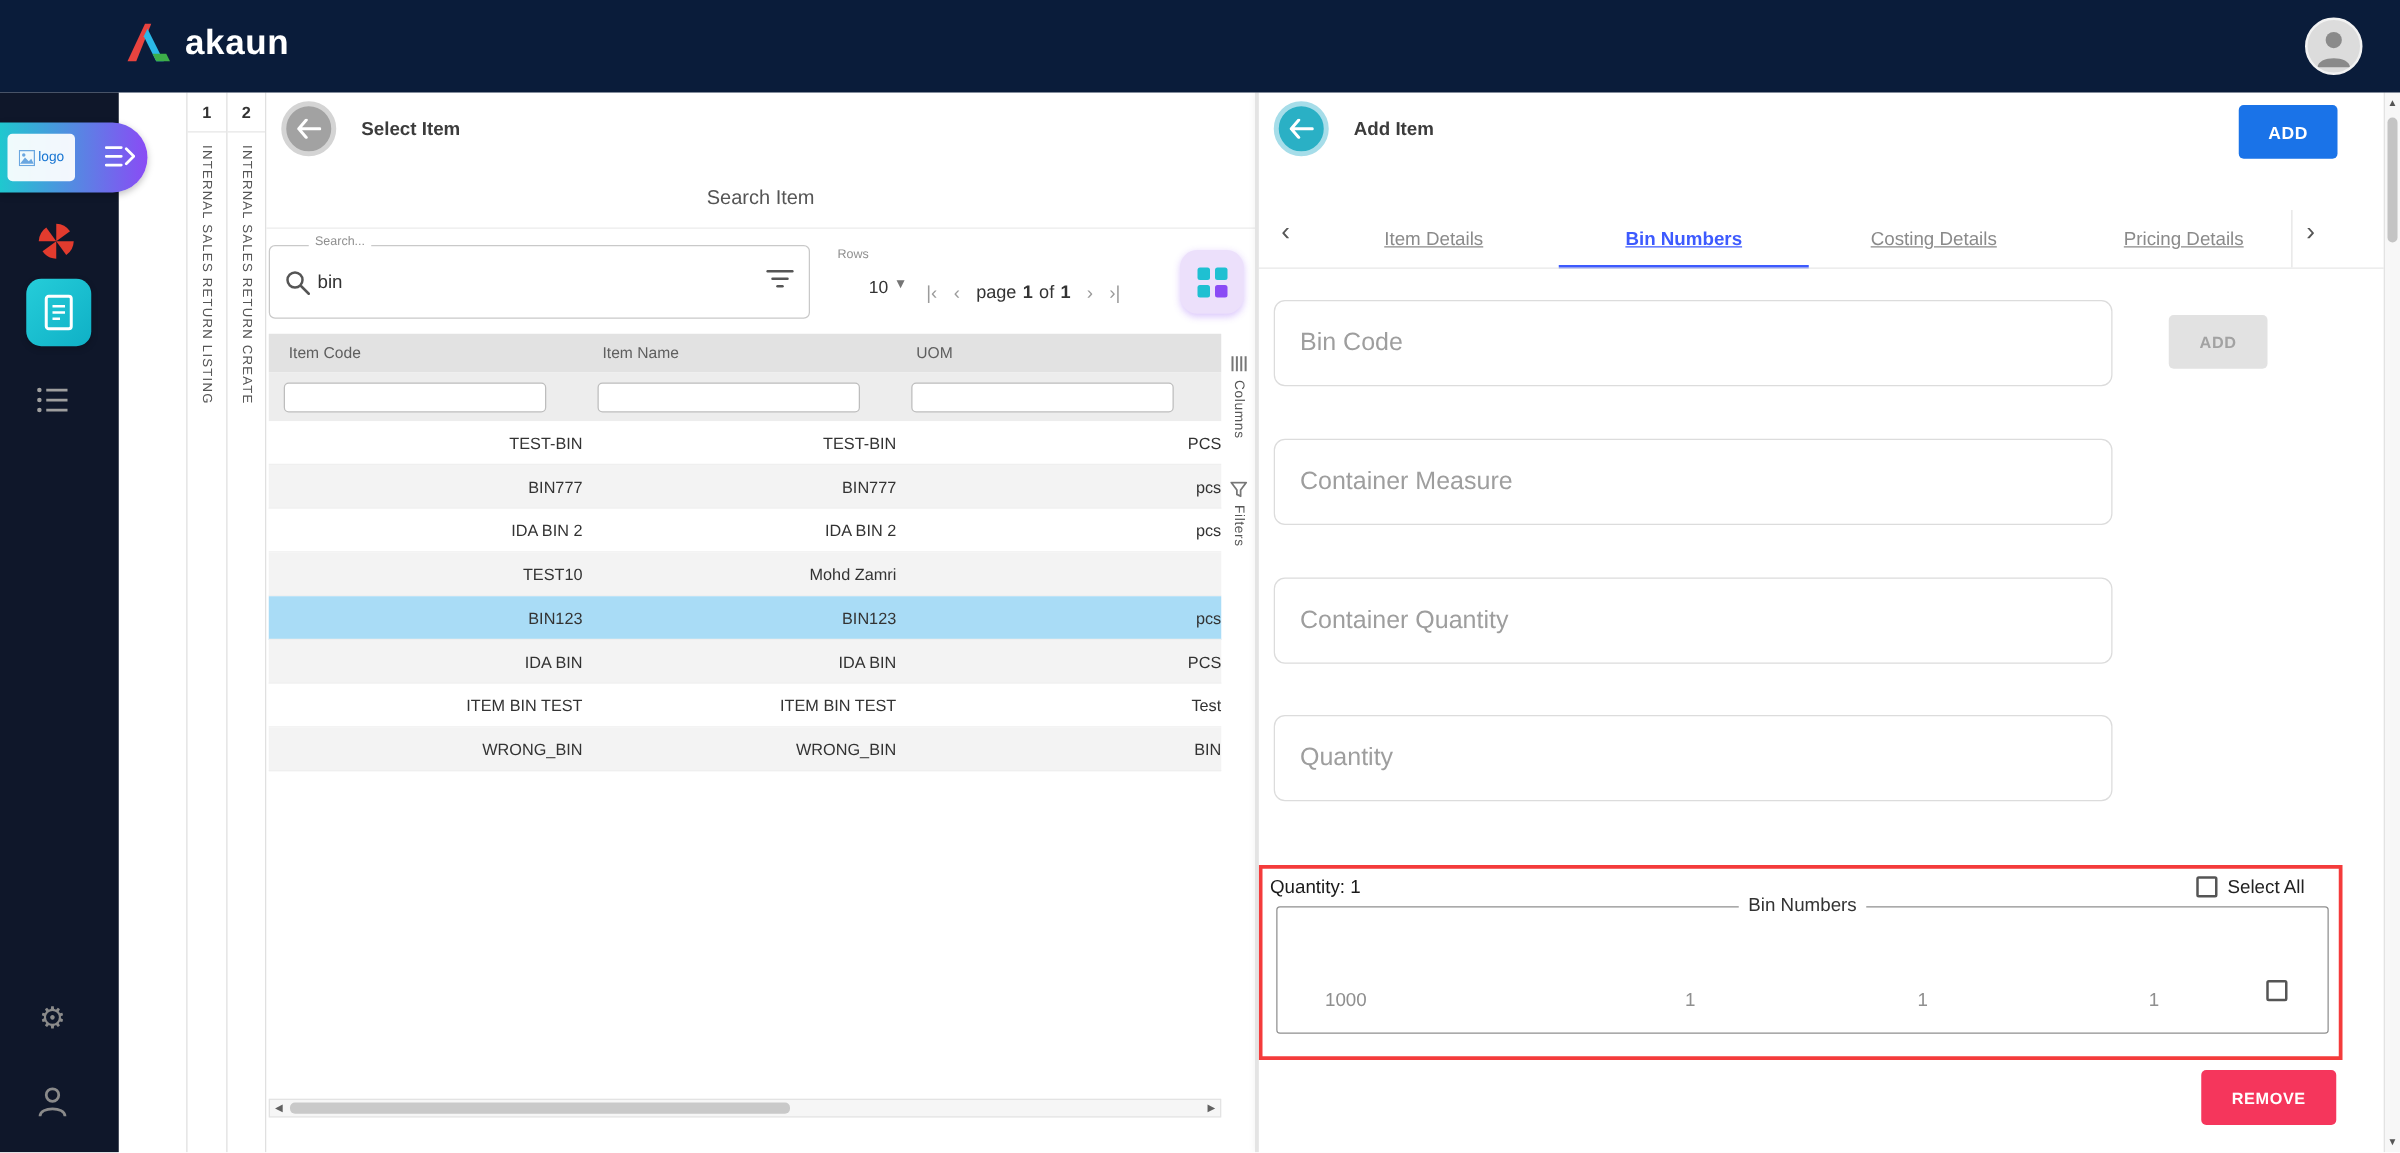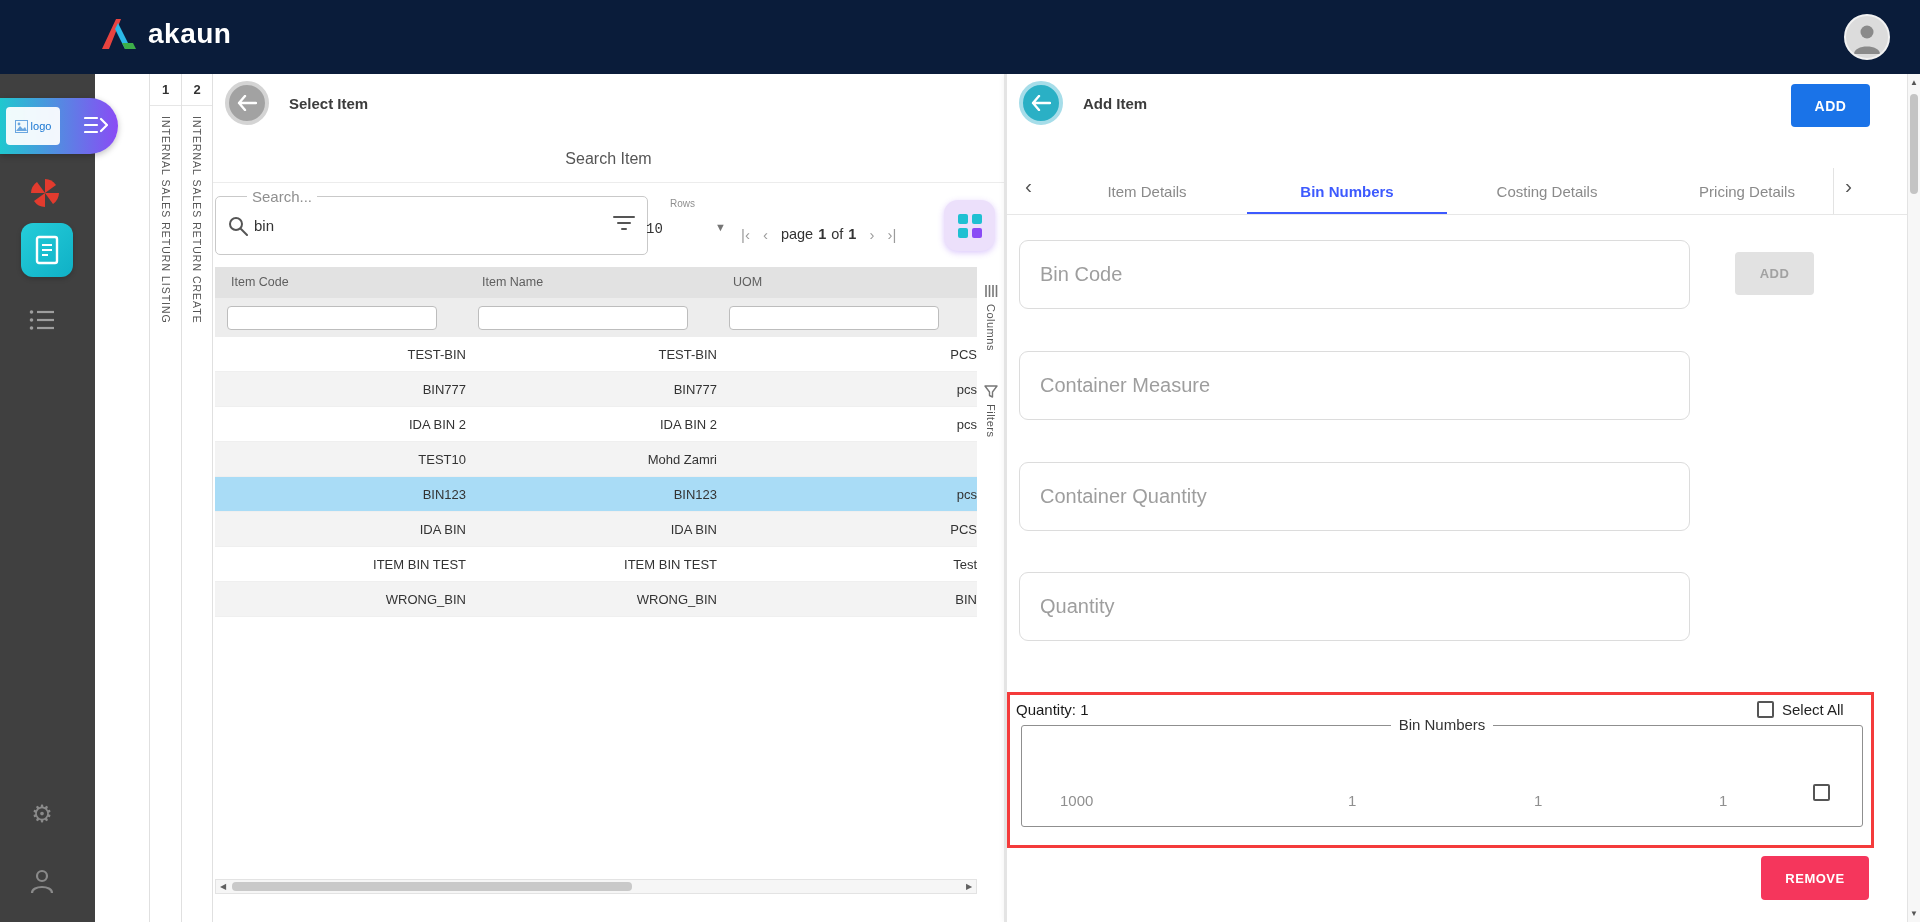--- a/index.html
+++ b/index.html
@@ -8,21 +8,21 @@
   .screen { position:relative; width:1920px; height:922px; background:#fff; overflow:hidden; }
 
   
   .topbar { position:absolute; left:0; top:0; width:1920px; height:74px; background:#0a1c3a; z-index:30; }
   .brand { position:absolute; left:100px; top:17px; display:flex; align-items:center; gap:10px; }
   .brand-text { color:#fff; font-size:28px; font-weight:bold; letter-spacing:0.5px; }
   .avatar { position:absolute; right:30px; top:14px; width:46px; height:46px; border-radius:50%;
             background:#dcdcdc; border:2px solid #f2f2f2; display:flex; align-items:center; justify-content:center; overflow:hidden; cursor:pointer; }
 
   
-  .sidebar { position:absolute; left:0; top:74px; width:95px; height:848px; background:#404040; z-index:20; }
+  .sidebar { position:absolute; left:0; top:74px; width:95px; height:848px; background:#0f172a; z-index:20; }
   .logo-pill { position:absolute; left:0; top:24px; width:118px; height:56px; border-radius:0 28px 28px 0;
                background:linear-gradient(90deg,#1fc8cf,#8a4bf5); display:flex; align-items:center; cursor:pointer; box-shadow:0 2px 6px rgba(0,0,0,.25); }
   .logo-box { position:absolute; left:6px; top:9px; width:54px; height:38px; background:rgba(255,255,255,.93);
               border-radius:4px; display:flex; align-items:center; justify-content:center; gap:3px; }
   .logo-box span { font-size:11px; color:#1976d2; }
   .pill-menu { position:absolute; right:10px; top:17px; }
   .side-icon { position:absolute; cursor:pointer; display:flex; align-items:center; justify-content:center; }
   .icon-pdf { left:29px; top:103px; width:32px; height:32px; }
   .icon-invoice { left:21px; top:149px; width:52px; height:54px; border-radius:12px;
                   background:linear-gradient(135deg,#25cdd9,#0fb0c6); box-shadow:0 2px 5px rgba(0,0,0,.2); }
@@ -40,27 +40,27 @@
   
   .left-panel { position:absolute; left:213px; top:74px; width:791px; height:848px; background:#fff; z-index:10; }
   .back-btn { position:absolute; width:44px; height:44px; border-radius:50%; display:flex; align-items:center; justify-content:center; cursor:pointer; }
   .back-gray { left:12px; top:7px; background:#a2a2a2; border:4px solid #d4d4d4; }
   .panel-title { position:absolute; font-size:15px; font-weight:bold; color:#3c3c3c; }
   .lp-title { left:76px; top:21px; }
   .lp-heading { position:absolute; left:0; right:0; top:76px; text-align:center; font-size:16px; color:#555; }
   .lp-rule { position:absolute; left:0; right:0; top:108px; border-bottom:1px solid #ececec; }
 
   .search-box { position:absolute; left:2px; top:122px; width:433px; height:59px; border:1px solid #c9c9c9; border-radius:5px; background:#fff; }
-  .search-float { position:absolute; left:34px; top:114px; font-size:15px; color:#8f8f8f; background:#fff; padding:0 5px; z-index:2; }
+  .search-float { position:absolute; left:34px; top:114px; font-size:10px; color:#8f8f8f; background:#fff; padding:0 5px; z-index:2; }
   .search-box input { position:absolute; left:38px; top:1px; height:55px; width:320px; border:none; outline:none; font-size:15px; color:#333; font-family:"Liberation Sans",sans-serif; background:transparent; }
   .search-glass { position:absolute; left:12px; top:19px; }
   .filter-btn { position:absolute; right:12px; top:17px; cursor:pointer; }
 
   .rows-label { position:absolute; left:457px; top:124px; font-size:10px; color:#8f8f8f; }
-  .rows-value { position:absolute; left:433px; top:147px; font-size:14px; color:#333; cursor:pointer;font-family:Liberation Mono, monospace; }
+  .rows-value { position:absolute; left:482px; top:147px; font-size:14px; color:#333; cursor:pointer; }
   .rows-caret { position:absolute; left:502px; top:147px; font-size:11px; color:#757575; cursor:pointer; }
 
   .pager { position:absolute; left:528px; top:148px; height:24px; display:flex; align-items:center; gap:13px; }
   .pg-btn { color:#9b9b9b; font-size:15px; cursor:pointer; user-select:none; }
   .pg-text { font-size:14.5px; color:#333; display:flex; gap:5px; align-items:center; }
   .pg-text b { font-weight:bold; }
 
   .grid-btn { position:absolute; left:731px; top:126px; width:51px; height:51px; border-radius:14px; background:#ece0fb;
               display:flex; align-items:center; justify-content:center; cursor:pointer; box-shadow:0 2px 6px rgba(138,75,245,.3); }
 
@@ -90,21 +90,21 @@
   .rp-title { left:76px; top:21px; }
   .add-btn { position:absolute; left:784px; top:10px; width:79px; height:43px; background:#1a73e8; color:#fff; border:none; border-radius:4px;
              font-size:14px; font-weight:bold; letter-spacing:0.5px; cursor:pointer; font-family:"Liberation Sans",sans-serif; }
 
   .tabs-rule { position:absolute; left:0; right:0; top:140px; border-bottom:1px solid #e7e7e7; }
   .tab-chevron { position:absolute; top:100px; font-size:21px; color:#555; cursor:pointer; user-select:none; }
   .chev-left { left:18px; }
   .chev-right { left:838px; }
   .chev-sep { position:absolute; left:826px; top:94px; height:46px; border-left:1px solid #e3e3e3; }
   .tabs { position:absolute; left:40px; top:96px; display:flex; }
-  .tab { width:200px; height:44px; line-height:44px; text-align:center; font-size:15px; color:#8a8a8a; cursor:pointer; }
+  .tab { width:200px; height:44px; line-height:44px; text-align:center; font-size:15px; color:#8a8a8a; cursor:pointer;text-decoration:underline; }
   .tab.active { color:#3d5afe; border-bottom:3px solid #3d5afe; font-weight:bold; height:45px; }
 
   .field { position:absolute; left:12px; width:671px; height:69px; }
   .field input { width:100%; height:100%; border:1.5px solid #dcdcdc; border-radius:9px; padding-left:20px; font-size:20px; color:#14532d;
                  outline:none; font-family:"Liberation Sans",sans-serif; }
   .field input::placeholder { color:#9e9e9e; opacity:1; }
   .f0 { top:166px; } .f1 { top:277px;text-decoration:underline; } .f2 { top:388px; } .f3 { top:498px; }
   .bin-add-btn { position:absolute; left:728px; top:178px; width:79px; height:43px; background:#e2e2e2; color:#a2a2a2; border:none; border-radius:4px;
                  font-size:13px; font-weight:bold; letter-spacing:0.5px; cursor:default; font-family:"Liberation Sans",sans-serif; }
 

